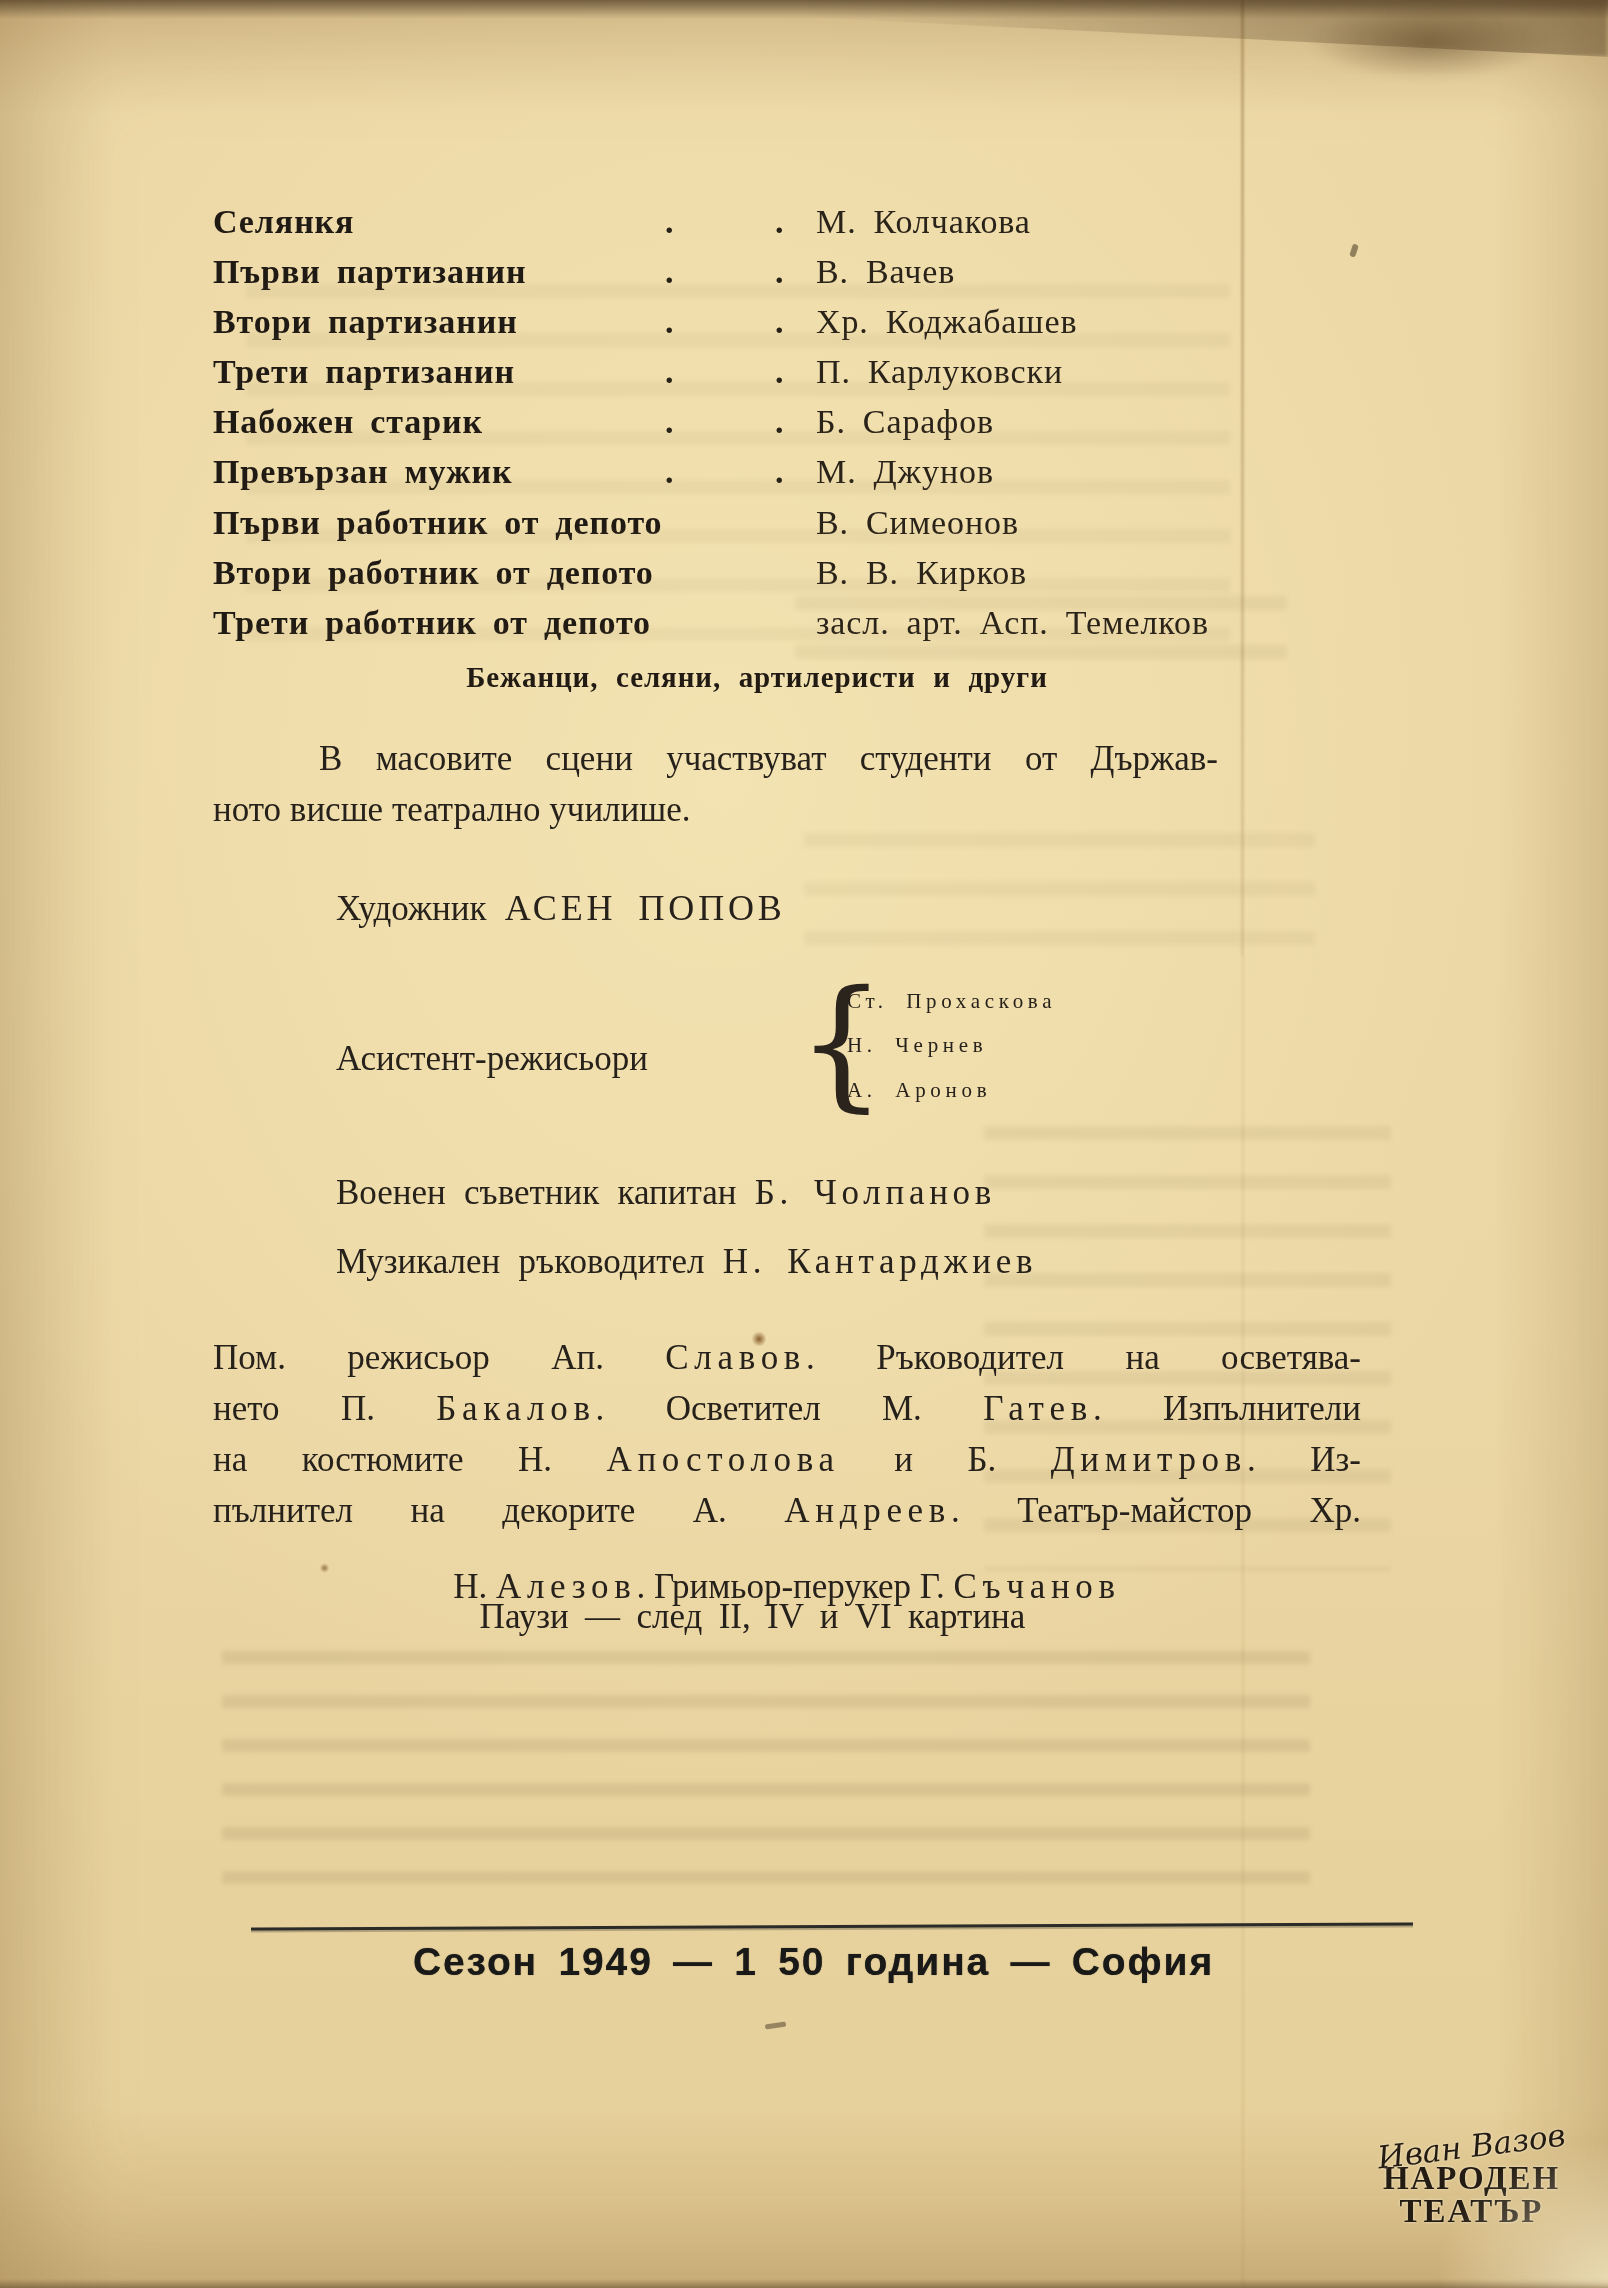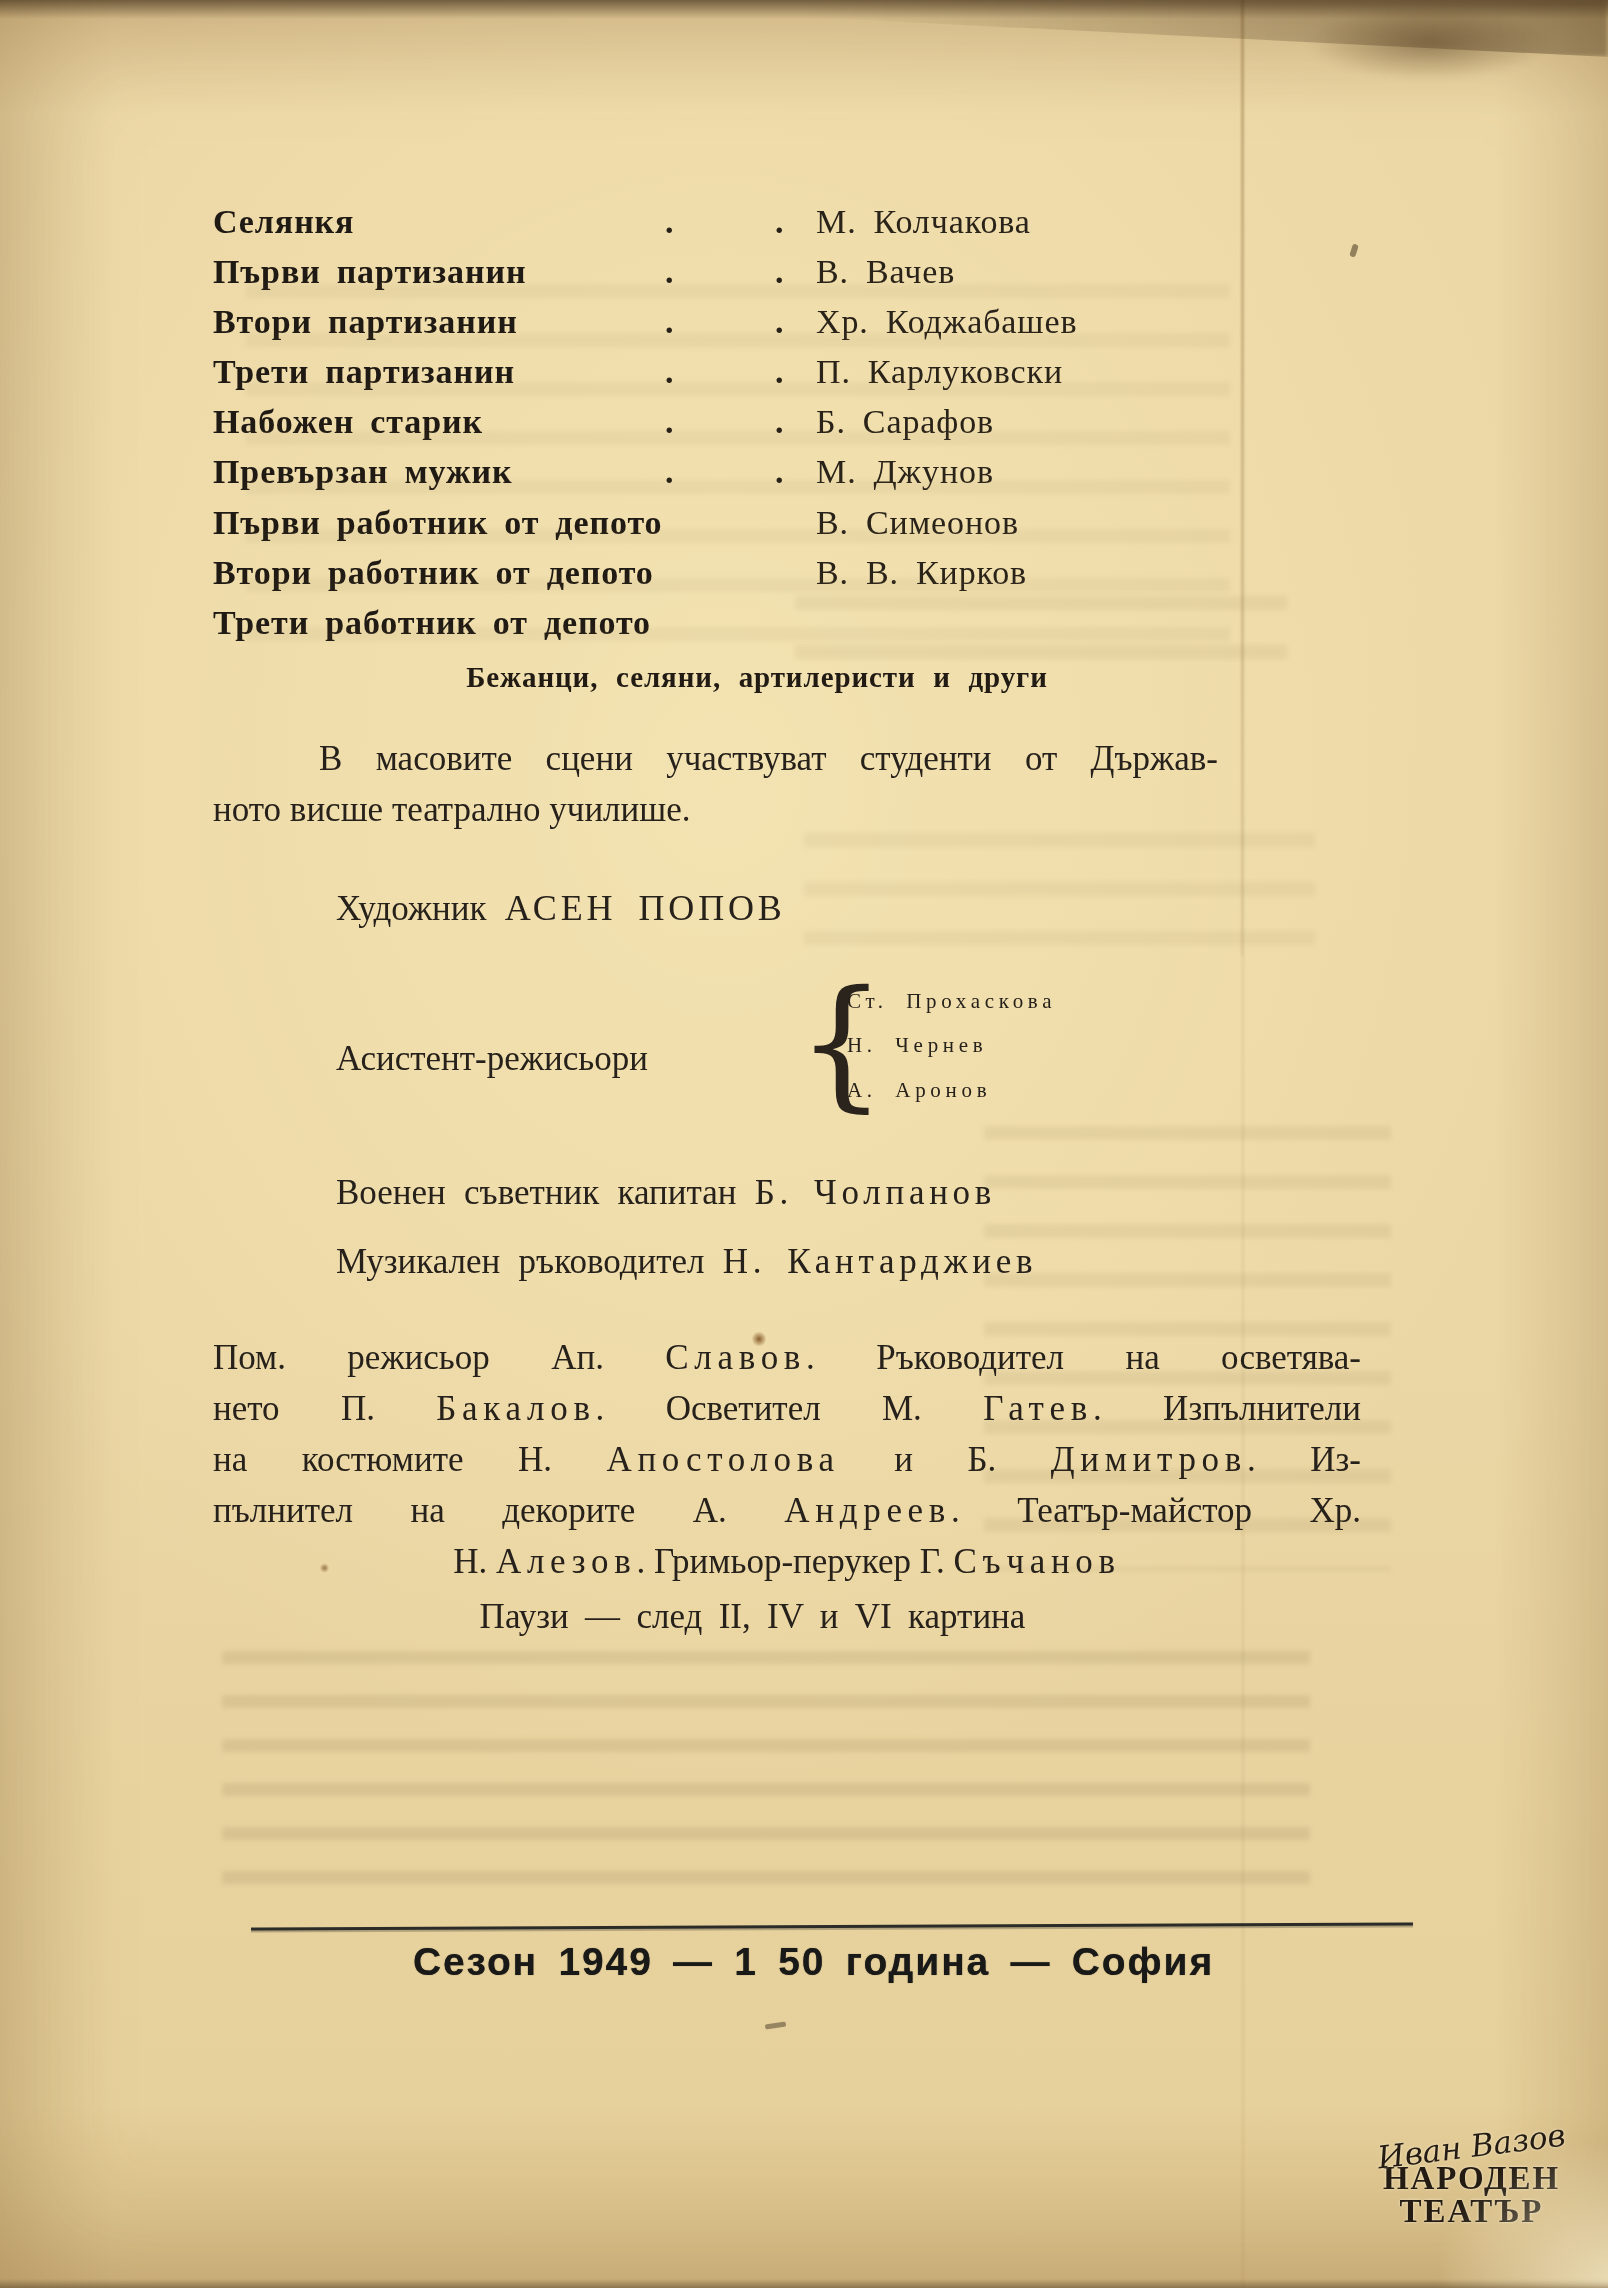--- a/index.html
+++ b/index.html
@@ -61,21 +61,21 @@
   .credit{font-size:35px;white-space:nowrap;word-spacing:9.5px;}
   .credit .big-name{font-size:38px;letter-spacing:8.5px;word-spacing:17px;}
   .credit .mid-name{font-size:36px;letter-spacing:3.8px;word-spacing:9.5px;}
   .credit .sp-name{letter-spacing:4.7px;word-spacing:7.6px;}
   .assist-label{left:336px;top:1039px;font-size:35px;word-spacing:5.7px;}
   .assist-brace{left:797px;top:967px;font-size:140px;line-height:151px;font-family:"DejaVu Serif",serif;
     transform:scaleY(1.02);color:#2b241c;}
   .assist-name{left:847px;font-size:21px;letter-spacing:4.7px;word-spacing:8.5px;white-space:nowrap;}
   .staffblock{left:213px;top:1332px;width:1148px;font-size:35px;}
   .staff-line{line-height:51px;text-align:justify;text-align-last:justify;}
-  .staff-line.center{text-align:center;text-align-last:center;}
+  .staff-line.center{text-align:center;text-align-last:center;margin-top:25px;}
   .sp{letter-spacing:5.7px;word-spacing:7.6px;}
   .pauses{left:213px;top:1597px;width:1079px;text-align:center;font-size:35px;word-spacing:7.6px;}
   .rule{position:absolute;z-index:2;left:251px;top:1925px;width:1162px;border-top:3.8px solid #2b2b28;
     transform:rotate(-0.25deg);box-shadow:0 1.9px 0 rgba(43,43,40,.3);filter:blur(0.4px);}
   .season{left:312px;top:1940px;width:1003px;text-align:center;
     font-family:"Liberation Sans","DejaVu Sans",sans-serif;font-weight:bold;font-size:39px;
     letter-spacing:1.9px;word-spacing:7.6px;color:#191917;text-shadow:0 0 0.9px rgba(25,25,23,.7);}
   .watermark{left:1370px;top:2131px;width:203px;text-align:center;color:#241c13;line-height:1.0;}
   .wm-sig{font-style:italic;font-size:31px;transform:rotate(-7deg);display:block;
     font-family:"DejaVu Serif",serif;text-shadow:0 0 2.8px rgba(248,238,210,.9);white-space:nowrap;}
@@ -144,20 +144,21 @@
   <div class="cast-row" style="top:502px">
     <span class="cast-role">Първи работник от депото</span>
     <span class="cast-name">В. Симеонов</span>
   </div>
   <div class="cast-row" style="top:552px">
     <span class="cast-role">Втори работник от депото</span>
     <span class="cast-name">В. В. Кирков</span>
   </div>
   <div class="cast-row" style="top:602px">
     <span class="cast-role">Трети работник от депото</span>
+    <span class="cast-name">засл. арт. Асп. Темелков</span>
   </div>
 
   <div class="txt ensemble">Бежанци, селяни, артилеристи и други</div>
 
   <div class="txt massnote">
     <div class="l1">В масовите сцени участвуват студенти от Държав-</div>
     <div class="l2">ното висше театрално училише.</div>
   </div>
 
   <div class="txt credit" style="left:336px;top:887px">

